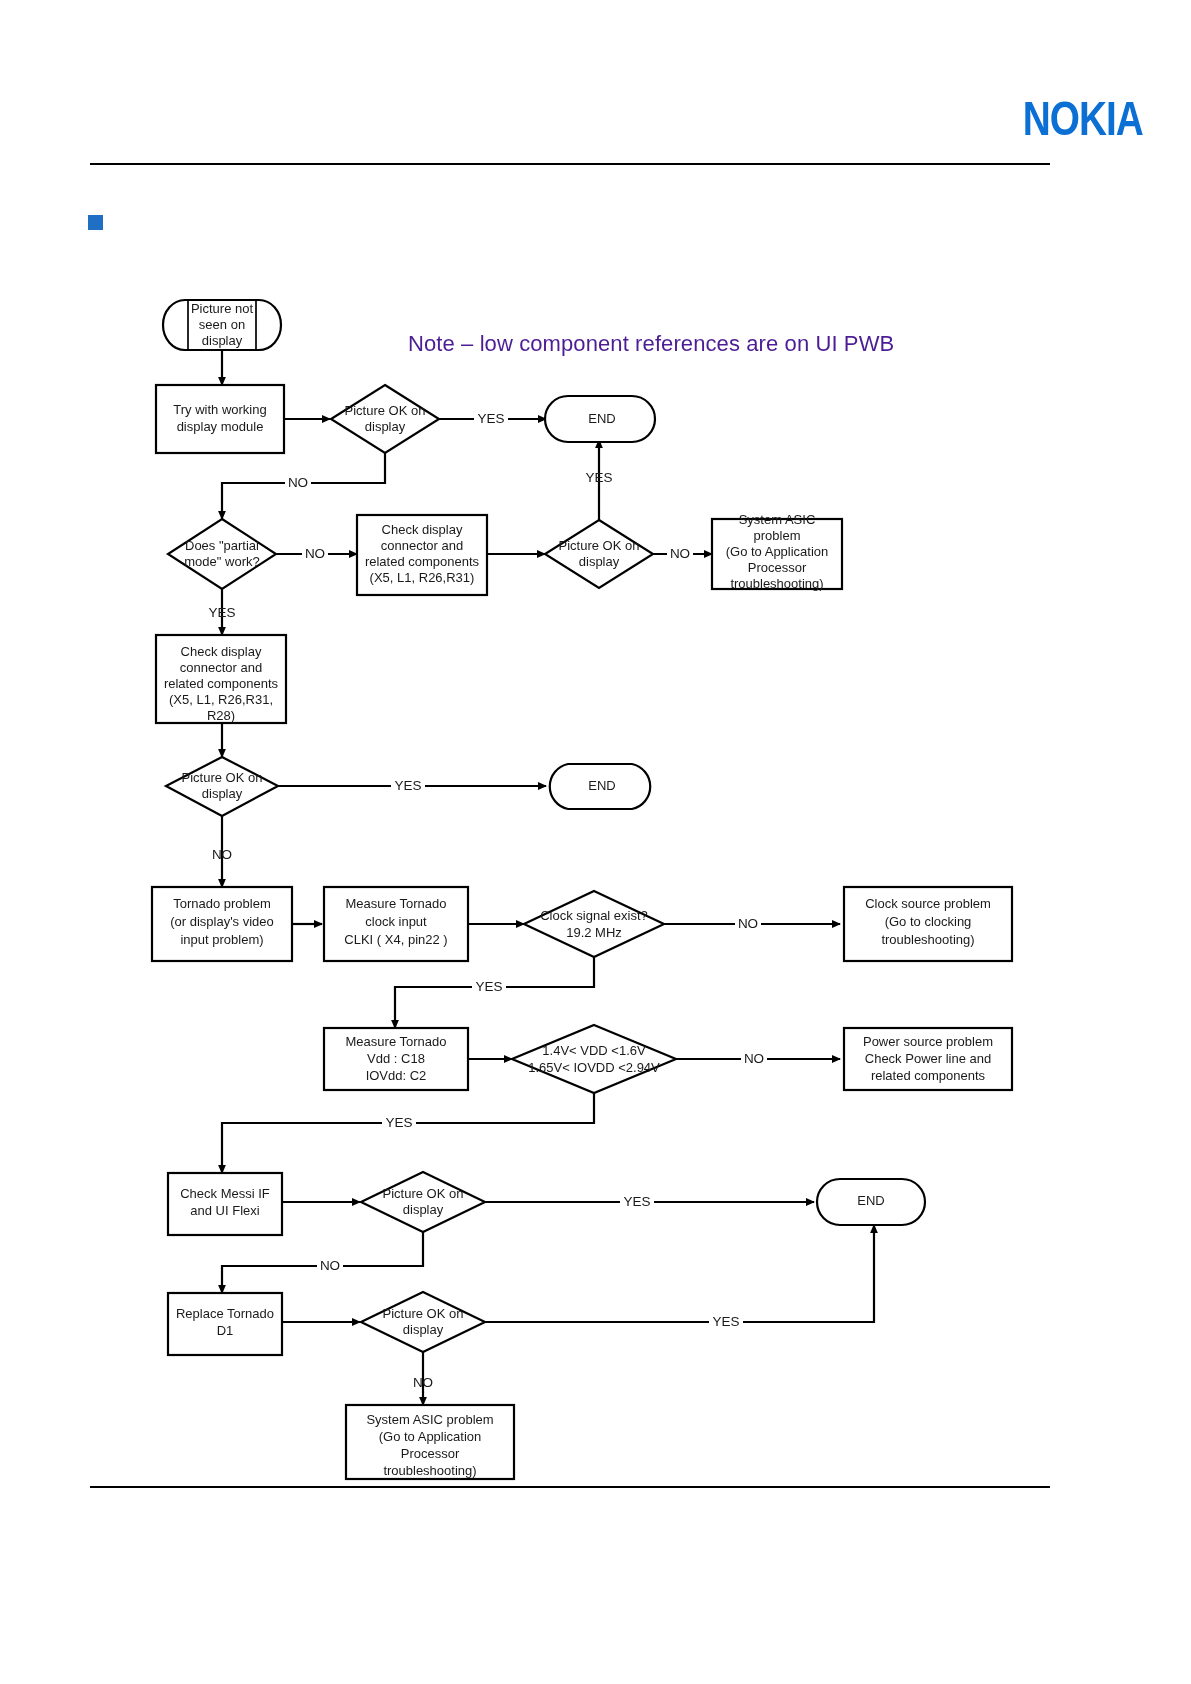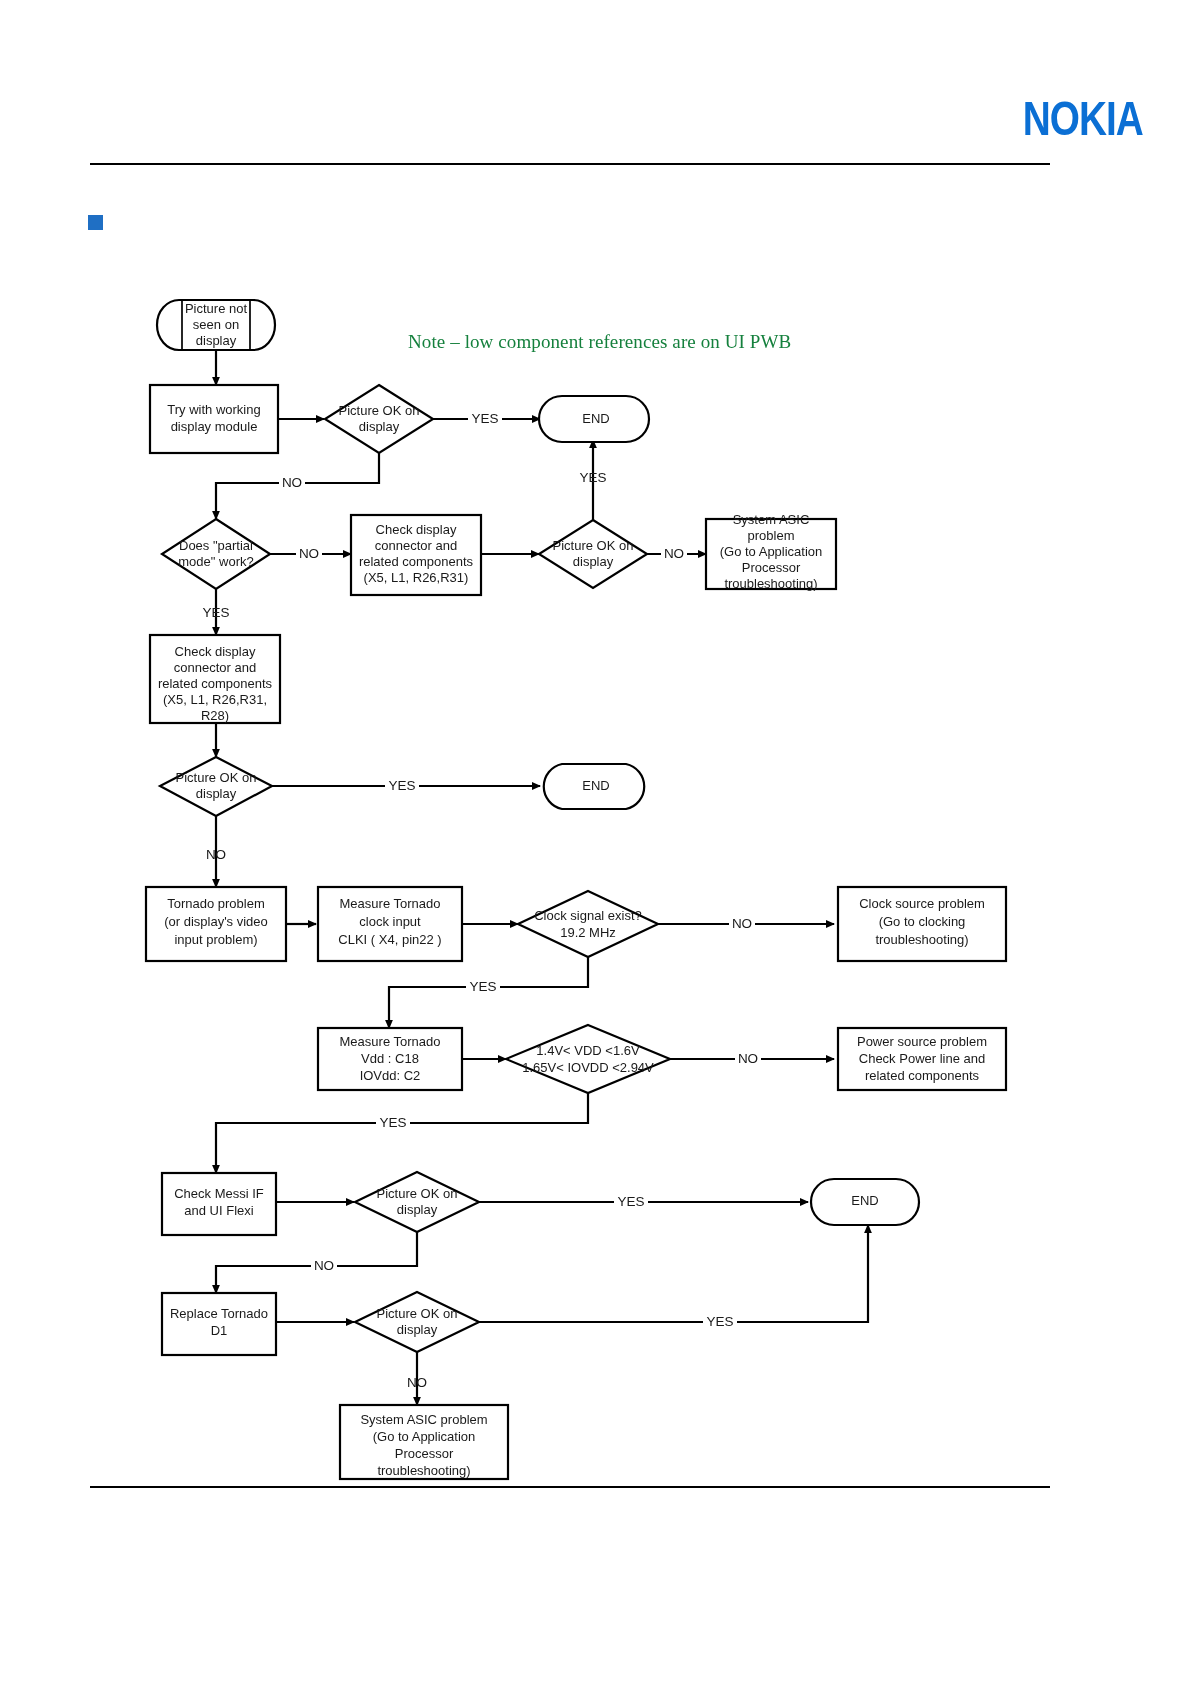--- a/index.html
+++ b/index.html
@@ -57,21 +57,21 @@
     position: absolute;
     left: 88px;
     top: 170px;
     width: 15px;
     height: 15px;
     background: #1f6fc4;
   }
   
   .chart-wrap {
     position: absolute;
-    left: 6px;
+    left: 12px;
     top: 230px;
     width: 1162px;
     height: 1210px;
   }
   svg.flow {
     display: block;
     width: 1191px;
     height: 1210px;
   }
   svg.flow .shape {
@@ -101,23 +101,23 @@
     font-size: 13.5px;
     fill: #1a1a1a;
   }
   svg.flow text.node-label {
     font-size: 13px;
   }
   .note-text {
     position: absolute;
     left: 408px;
     top: 286px;
-    font-family: Liberation Serif, serif;
-    font-size: 19px;
-    color: #15803d;
+    font-family: Liberation Sans, sans-serif;
+    font-size: 22px;
+    color: #4c1d95;
     white-space: nowrap;
     letter-spacing: 0.1px;
   }
 </style>
 </head>
 <body>
 
 <div class="page">
 
   <div class="nokia-logo">NOKIA</div>

